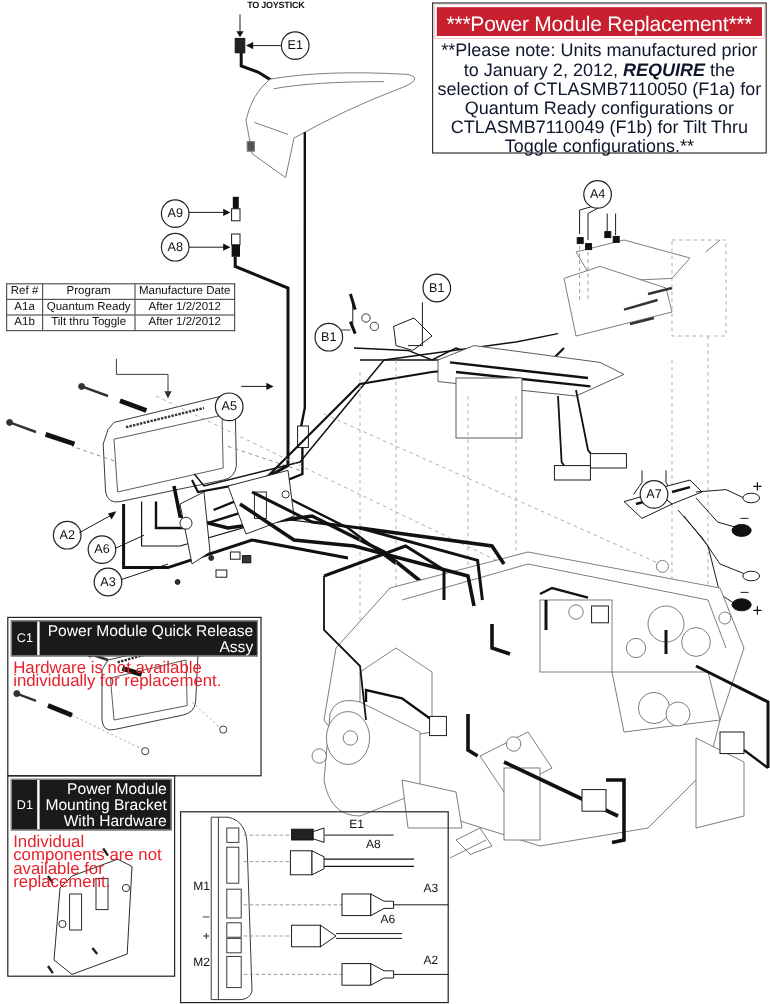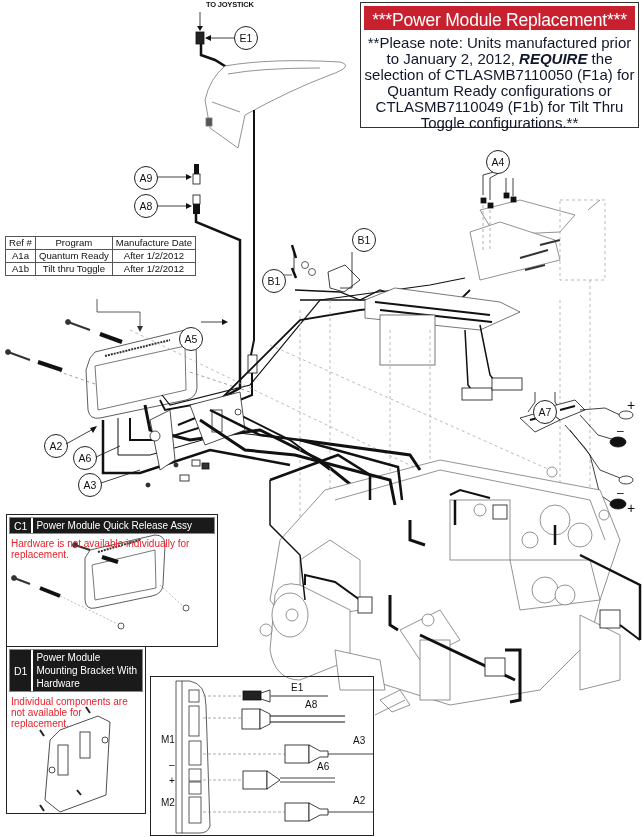--- a/index.html
+++ b/index.html
@@ -18,22 +18,22 @@
     #prog-table td, #prog-table th { border: 1px solid #555; padding: 0 3px; height: 12px; line-height: 12px; font-weight: normal; text-align: center; white-space: nowrap; }
 
     
     .callout { position: absolute; width: 22px; height: 22px; border: 1px solid #222; border-radius: 50%; background: #fff; font-size: 10.5px; line-height: 22px; text-align: center; box-sizing: content-box; }
     .small-label { position: absolute; font-size: 7.5px; font-weight: bold; letter-spacing: -0.2px; }
 
     
     .kit { position: absolute; border: 1.5px solid #222; background: #fff; box-sizing: border-box; }
     .kit-header { display: flex; background: #1a1a1a; color: #fff; margin: 2px; border: 1px solid #888; }
     .kit-ref { border-right: 2px solid #fff; padding: 0 4px; font-size: 10.5px; display: flex; align-items: center; }
-    .kit-title { flex: 1; text-align: left; font-size: 10px; line-height: 13px; padding: 1px 3px; }
-    .kit-note { color: #e8202a; font-size: 10px; line-height: 11px; padding: 2px 4px; }
+    .kit-title { flex: 1; text-align: right; font-size: 13px; line-height: 13px; padding: 1px 3px; }
+    .kit-note { color: #e8202a; font-size: 14px; line-height: 11px; padding: 2px 4px; }
 
     
     #inset { position: absolute; left: 150px; top: 676px; width: 224px; height: 160px; border: 1.5px solid #222; background: #fff; box-sizing: border-box; }
     .inset-label { position: absolute; font-size: 10px; }
   </style>
 </head>
 <body>
 
 <svg id="diagram" viewBox="0 0 642 837" xmlns="http://www.w3.org/2000/svg">
   <g fill="none" stroke="#333" stroke-width="0.8">

